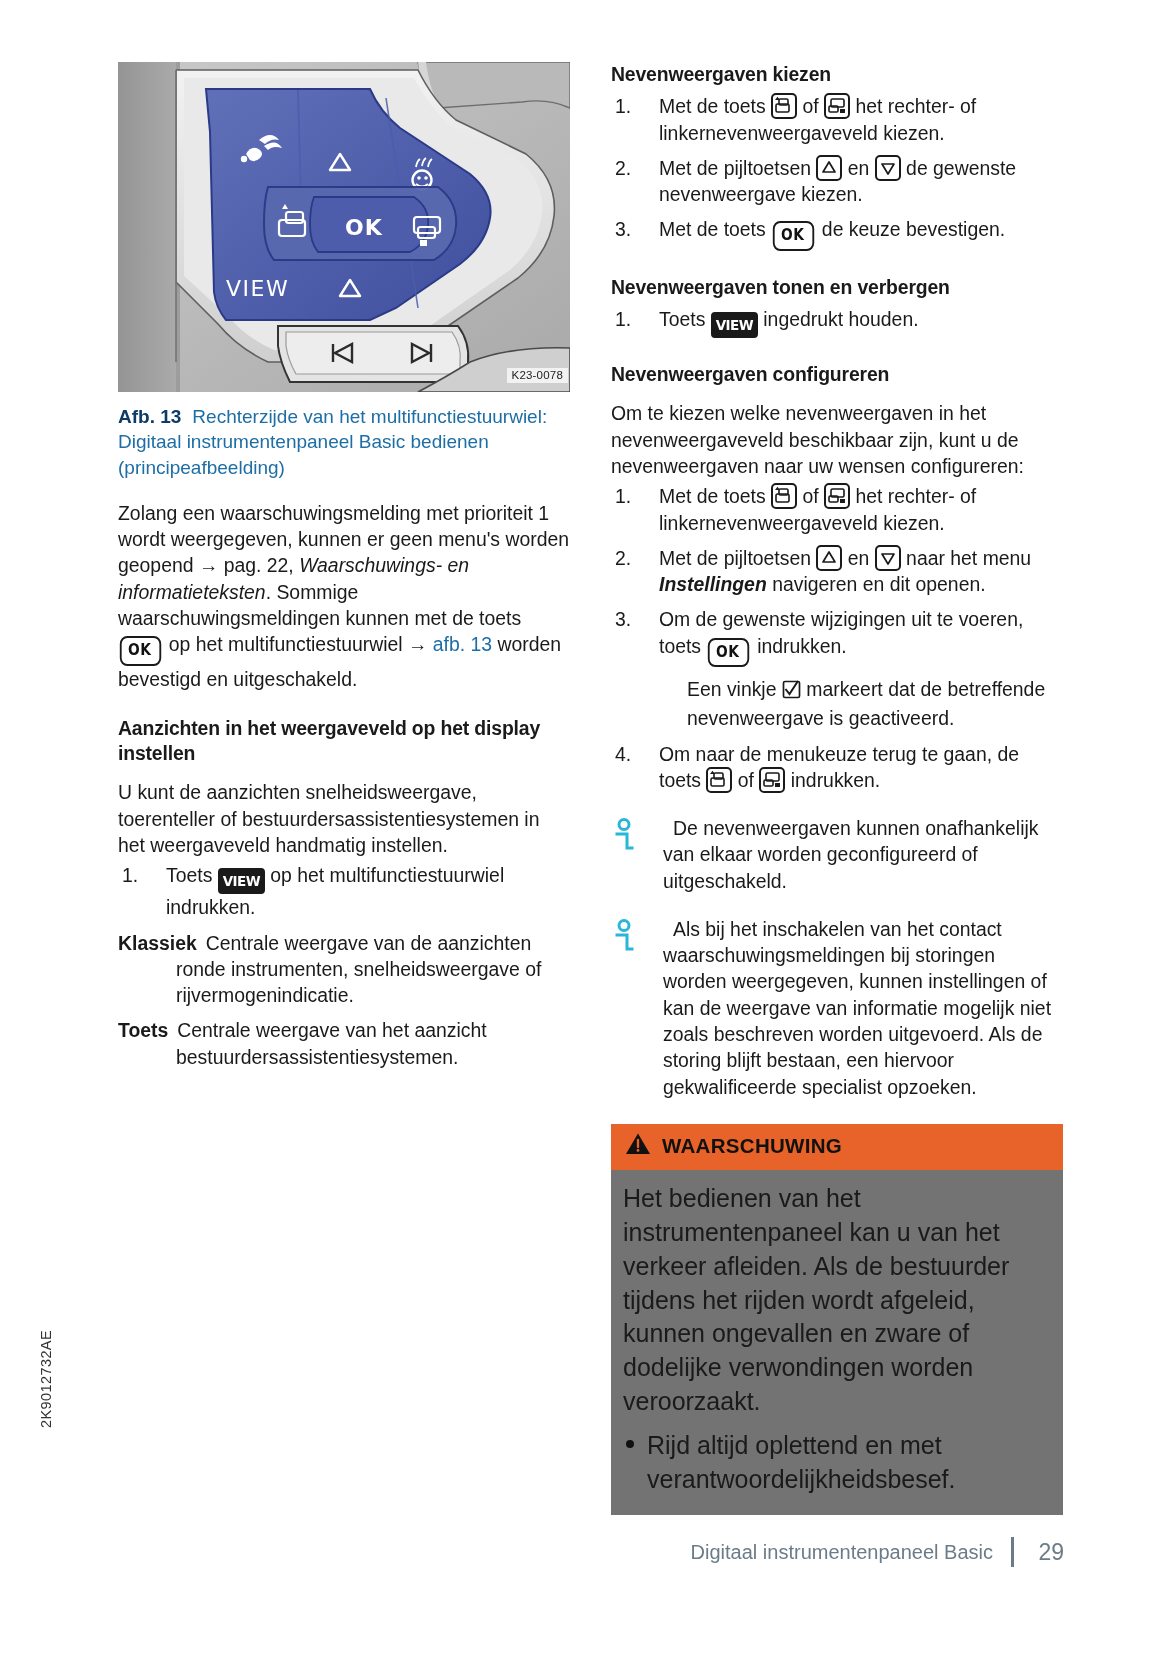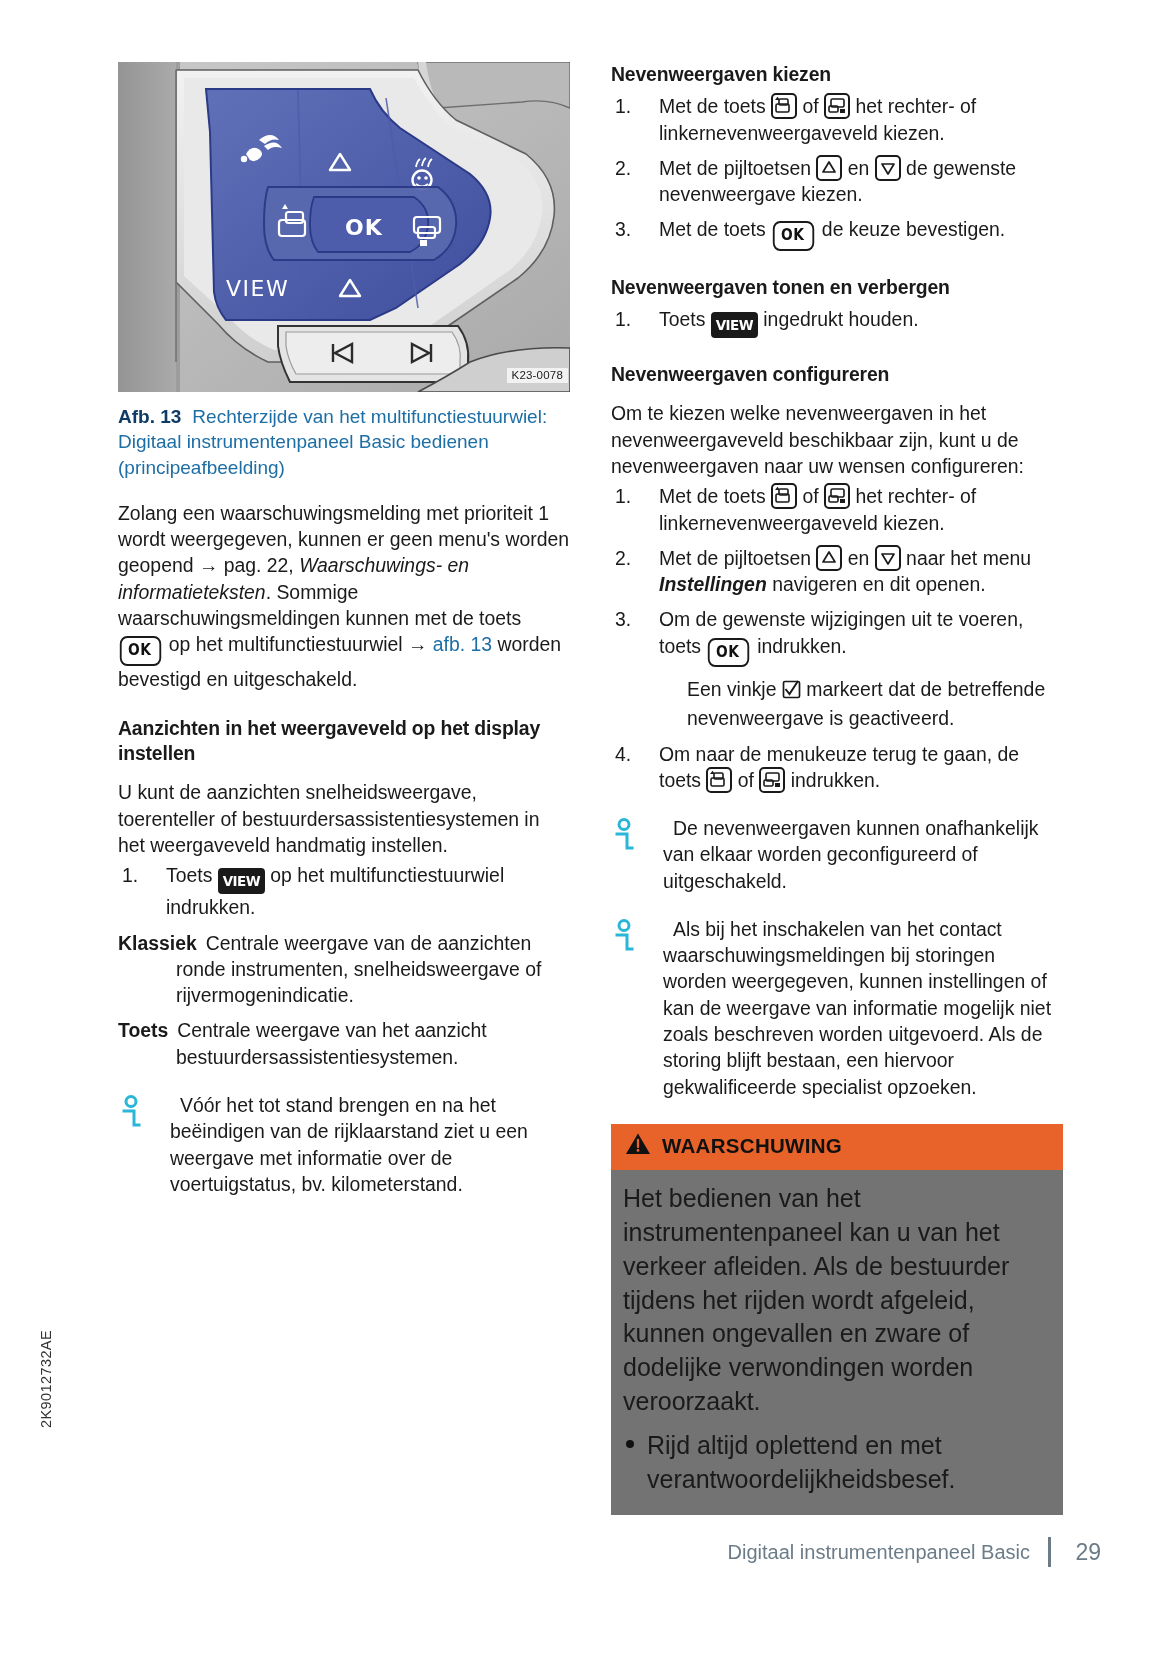--- a/index.html
+++ b/index.html
@@ -144,21 +144,21 @@
   }
   .warn-body li:before{
     content:"";position:absolute;left:3px;top:11px;
     width:8px;height:8px;border-radius:50%;background:#111;
   }
 
   
   .footer{
     position:absolute;left:0;right:0;bottom:86px;
     display:flex;justify-content:flex-end;align-items:center;
-    padding-right:64px;
+    padding-right:101px;
   }
   .footer .ftext{
     color:#6b7c88;font-size:20px;
   }
   .footer .fbar{
     width:3px;height:30px;background:#6b7c88;
     margin:0 16px 0 18px;
   }
   .footer .fpage{
     color:#6b7c88;font-size:23px;font-weight:normal;
@@ -290,29 +290,20 @@
 
     <div class="deflist">
       <div class="defitem">
         <b>Klassiek</b><span class="dsp"></span><span>Centrale weergave van de aanzichten ronde instrumenten, snelheidsweergave of rijvermogenindicatie.</span>
       </div>
       <div class="defitem">
         <b>Toets</b><span class="dsp"></span><span>Centrale weergave van het aanzicht bestuurdersassistentiesystemen.</span>
       </div>
     </div>
 
-    <div class="note">
-      <span class="iicon">
-        <svg width="26" height="34" viewBox="0 0 26 34">
-          <circle cx="9" cy="6.5" r="5" fill="none" stroke="#29b6d8" stroke-width="3"></circle>
-          <path d="M2 16 H12 V30 H17" fill="none" stroke="#29b6d8" stroke-width="3" stroke-linecap="square"></path>
-        </svg>
-      </span>
-      <span class="first-ind"></span><span>Vóór het tot stand brengen en na het beëindigen van de rijklaarstand ziet u een weergave met informatie over de voertuigstatus, bv. kilometerstand.</span>
-    </div>
 
   </div>
 
   <div class="col col-right">
 
     <h3 class="sec" style="margin-top:0;">Nevenweergaven kiezen</h3>
     <ol class="steps">
       <li>
         <span class="num">1.</span><span>Met de toets </span><span class="key"><svg width="22" height="22" viewBox="0 0 22 22">
               <rect x="3" y="9" width="13" height="8" rx="1.5" fill="none" stroke="#1a1a1a" stroke-width="1.6"></rect>

